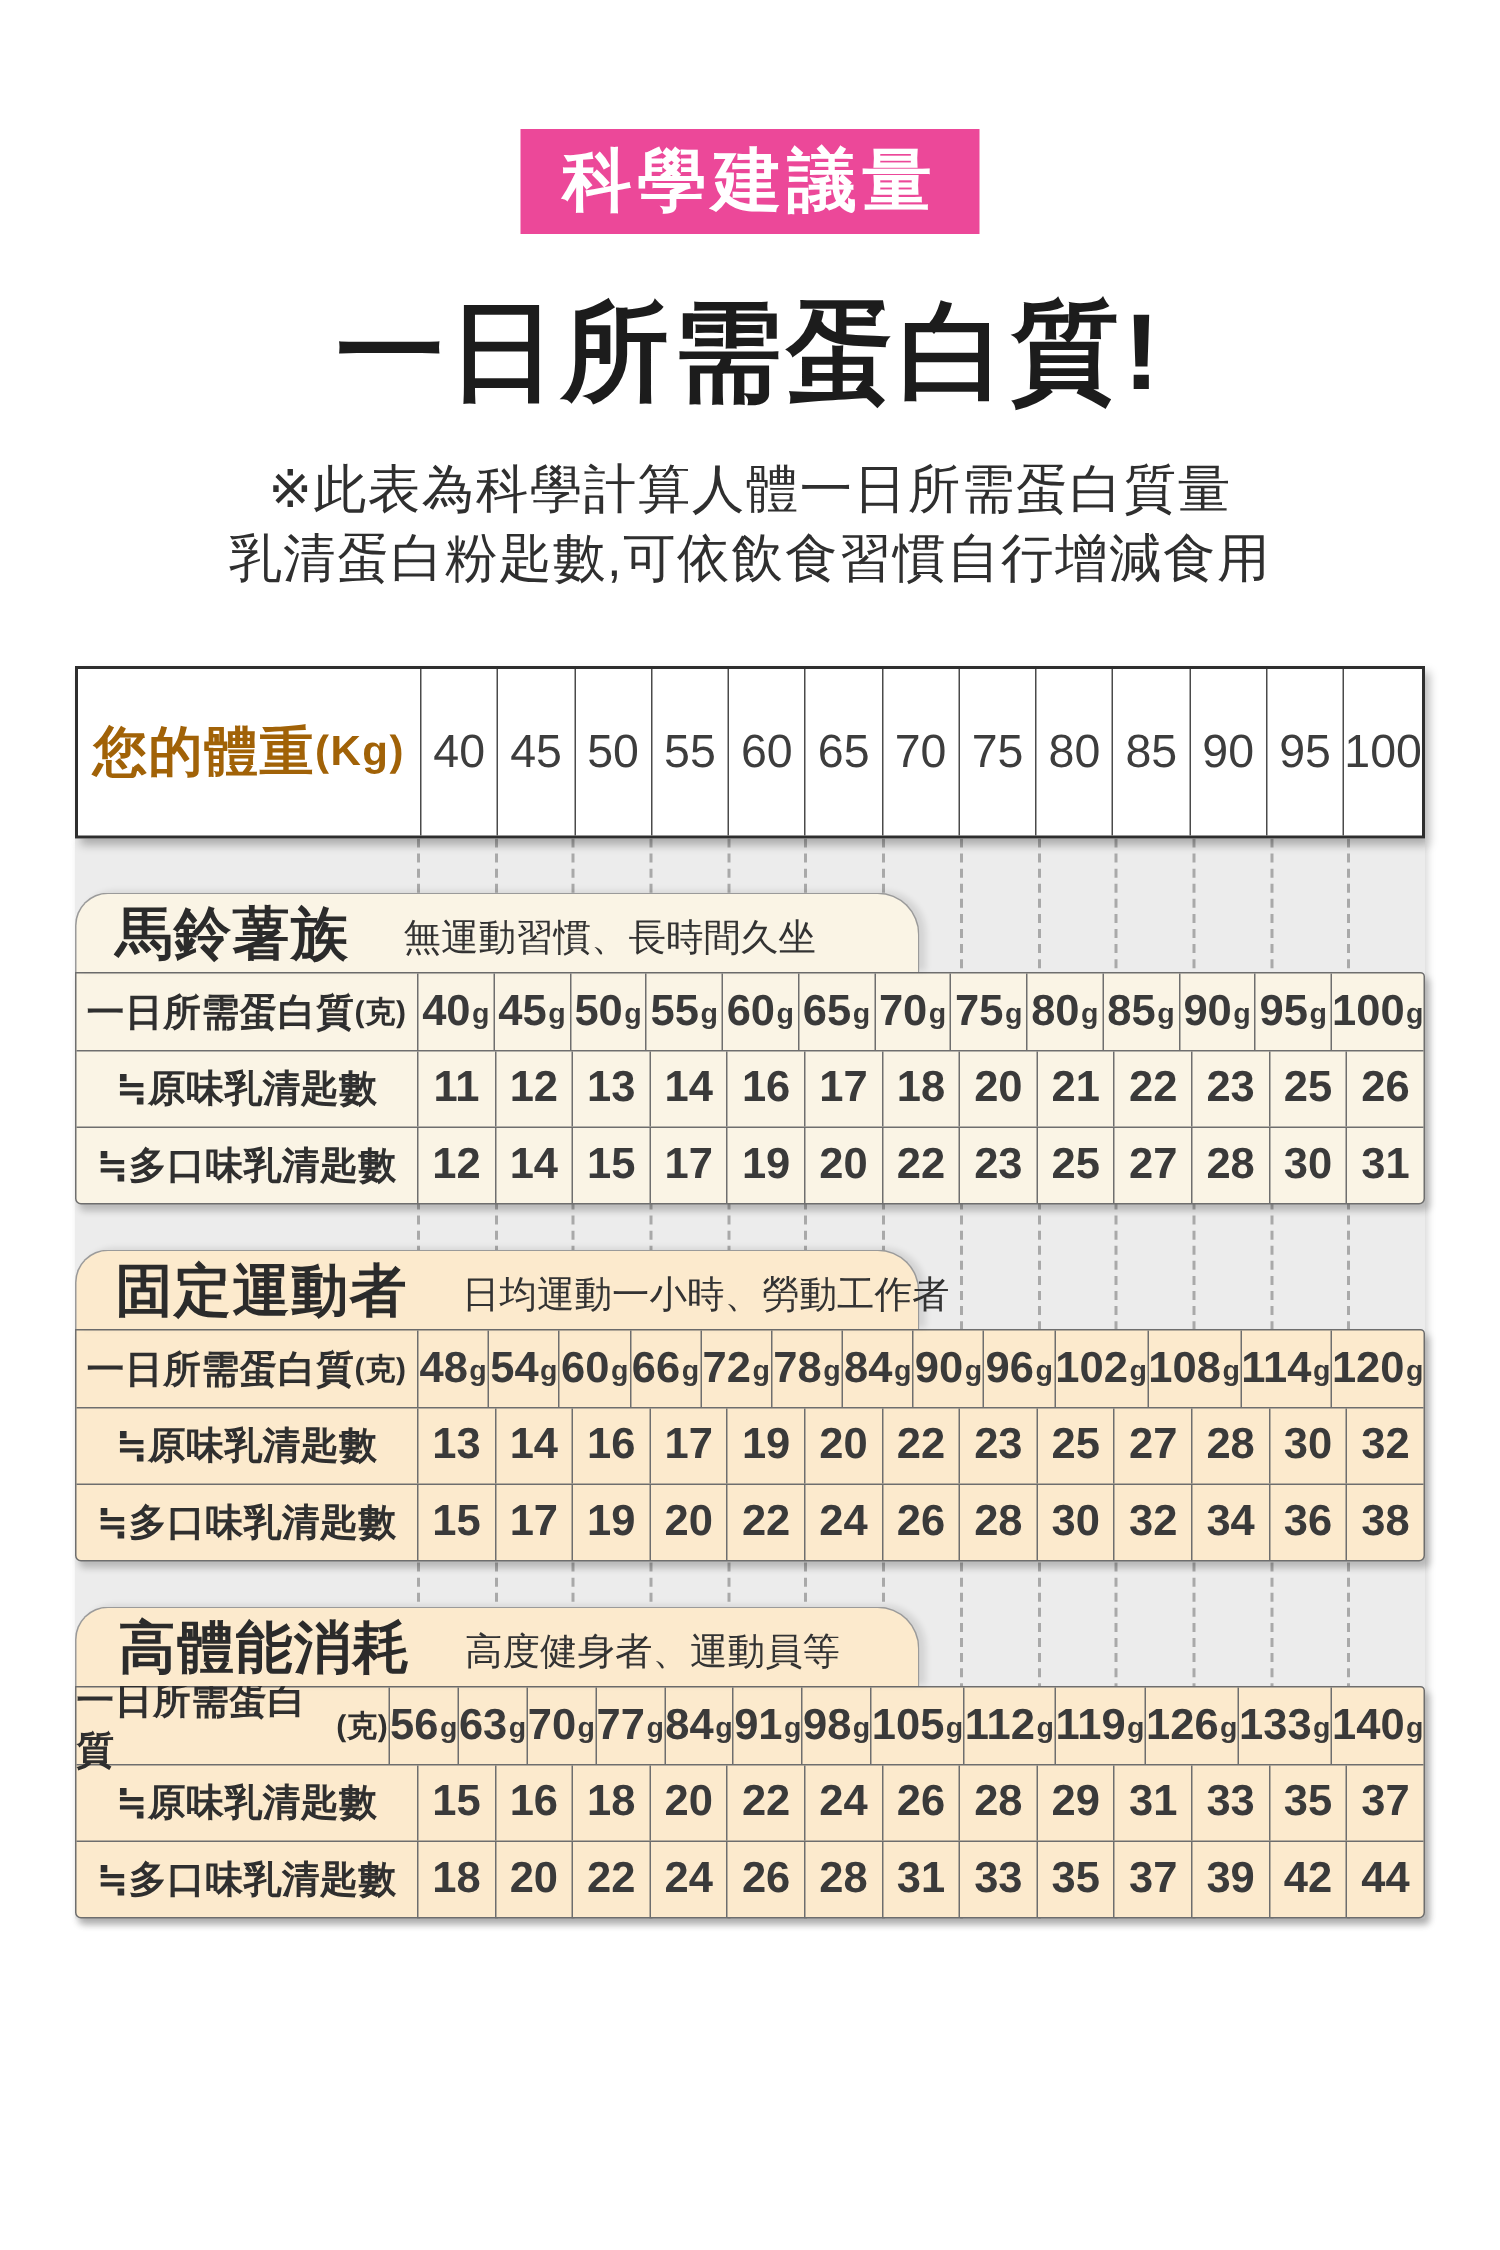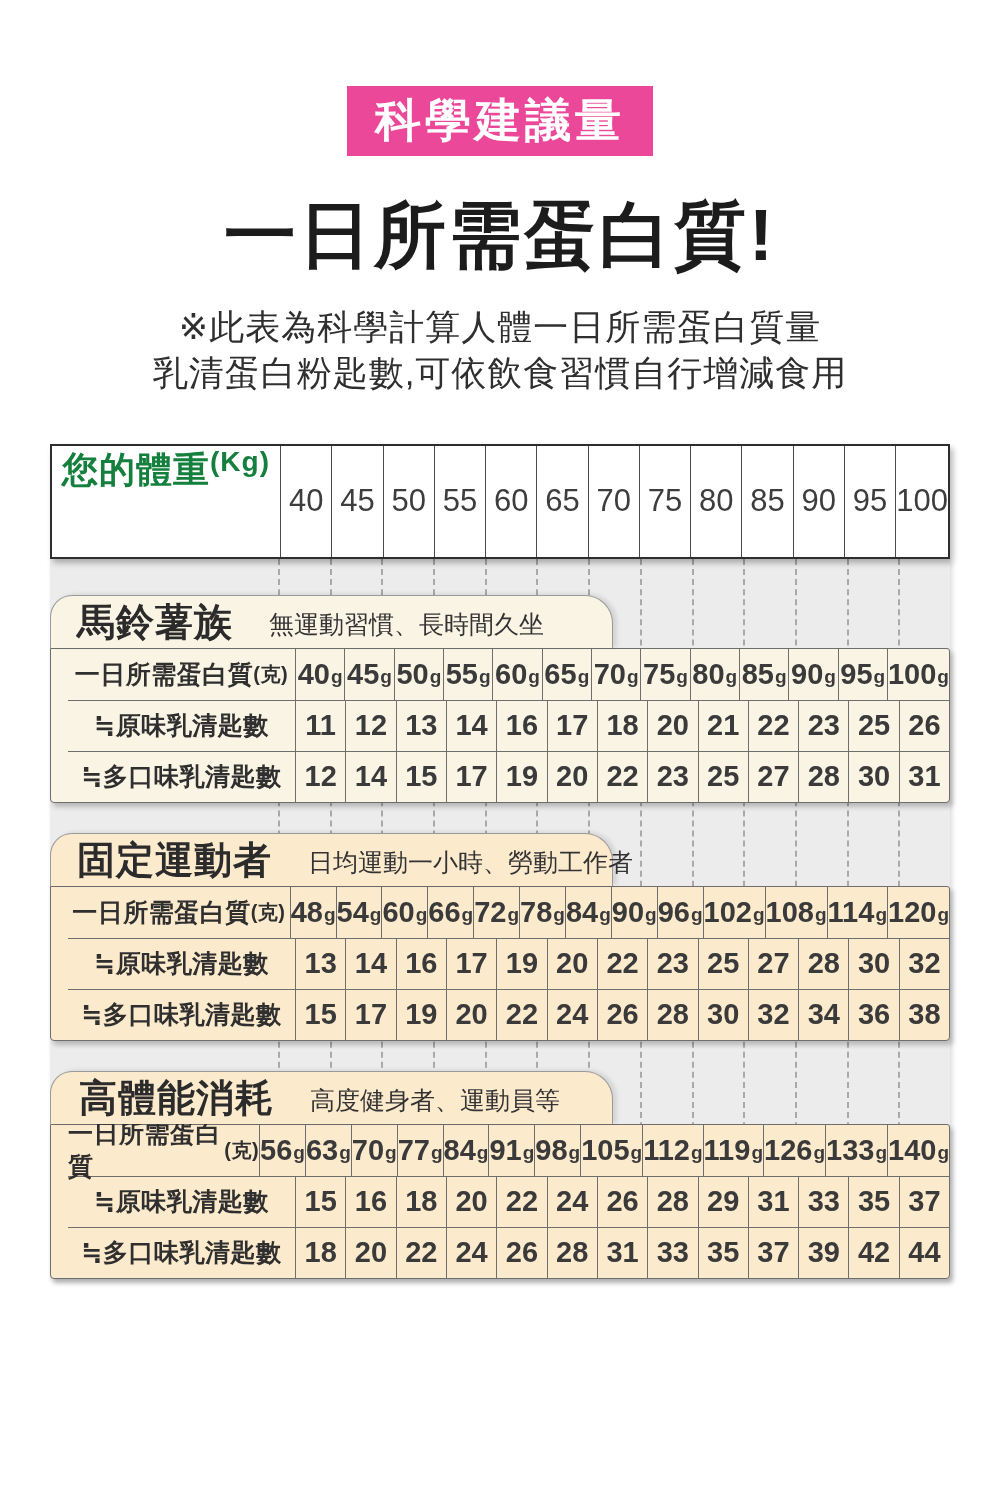--- a/index.html
+++ b/index.html
@@ -53,22 +53,22 @@
     display: flex;
     height: 115px;
     background: #ffffff;
     border: 2px solid #2e2e2e;
     box-shadow: 3px 4px 6px rgba(0,0,0,0.28);
     position: relative;
     z-index: 2;
   }
   .header-label {
     width: 228px;
-    display: flex; justify-content: center;
-    font-size: 36px; font-weight: 800; color: #15803d;
+    display: flex; align-items: center; justify-content: center;
+    font-size: 36px; font-weight: 800; color: #a16207;
     letter-spacing: 1px;
   }
   .header-label .unit { font-size: 28px; font-weight: 700; }
   .hcell {
     flex: 1;
     display: flex; align-items: center; justify-content: center;
     border-left: 1px solid #4a4a4a;
     font-size: 31px; font-weight: 500; color: #3d3d3d;
   }
 
@@ -101,21 +101,21 @@
     box-shadow: 4px -1px 4px rgba(0,0,0,0.10);
   }
   .tab-title { font-size: 38px; font-weight: 900; color: #2b2b2b; letter-spacing: 1px; white-space: nowrap; }
   .tab-sub   { font-size: 25px; font-weight: 500; color: #333333; white-space: nowrap; padding-top: 4px; margin-left: 20px; }
 
   .card-body {
     border: 1px solid #6e6e6e;
     border-radius: 0 3px 4px 4px;
     box-shadow: 3px 4px 5px rgba(0,0,0,0.22);
   }
-  .trow { display: flex; height: 51px; border-top: 1px solid #6e6e6e; margin-left: 17px; }
+  .trow { display: flex; height: 51px; border-top: 1px solid #6e6e6e; }
   .trow:first-child { border-top: none; }
   .row-label {
     width: 227px;
     display: flex; align-items: center; justify-content: center;
     font-size: 25px; font-weight: 800; color: #2f2f2f;
     letter-spacing: 0.5px;
   }
   .row-label .unit { font-size: 20px; font-weight: 700; }
   .vcell {
     flex: 1;

